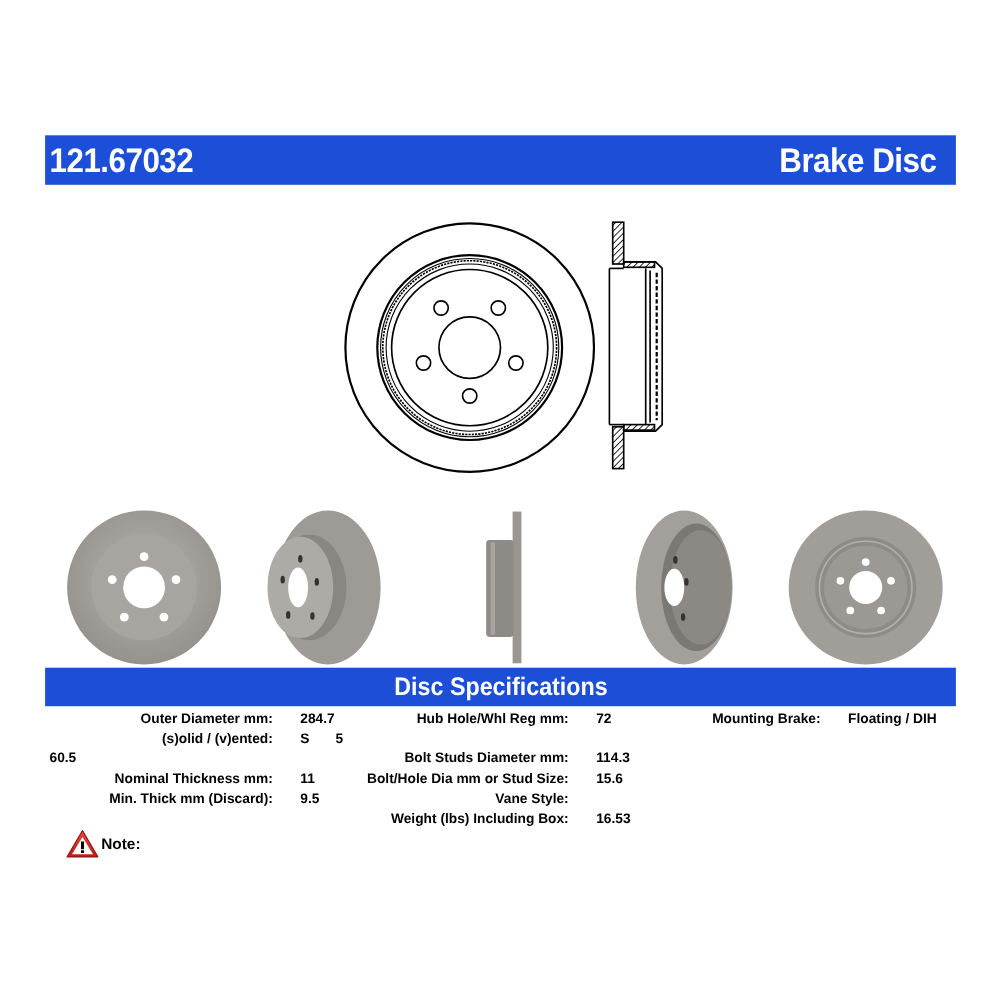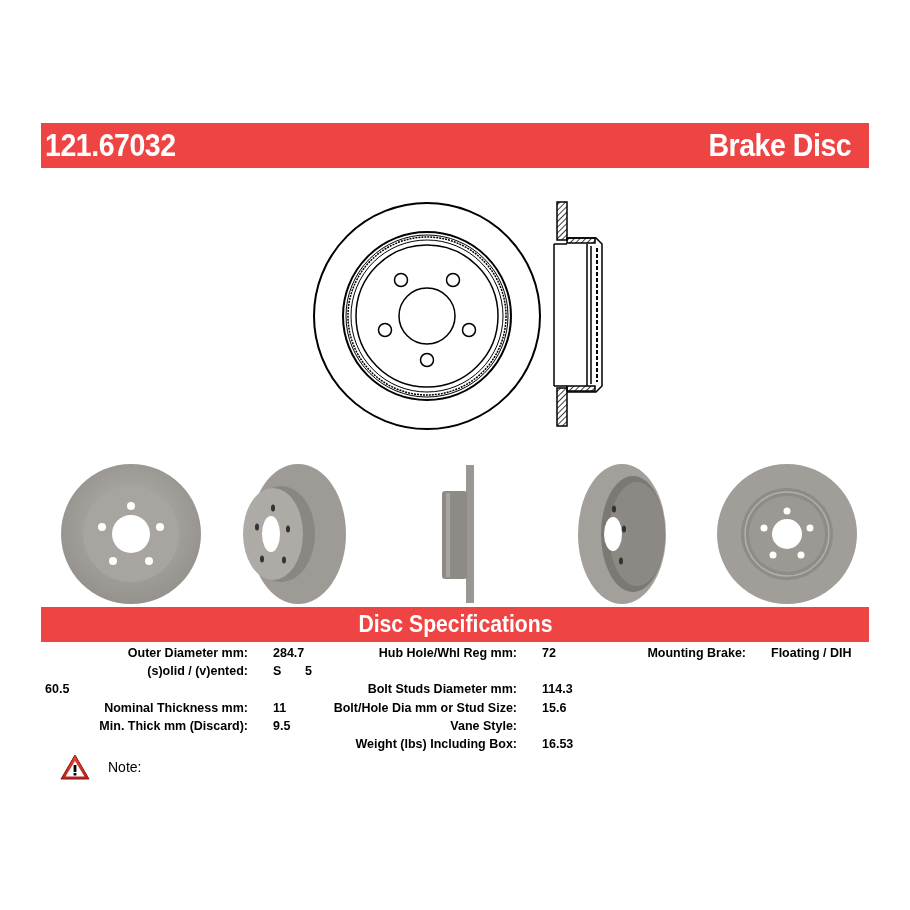--- a/index.html
+++ b/index.html
@@ -1,33 +1,33 @@
 <!DOCTYPE html>
 <html><head>
 <meta charset="utf-8">
 <style>
   html, body { margin:0; padding:0; background:#ffffff; }
   body { width:910px; height:910px; position:relative; overflow:hidden; font-family:"Liberation Sans", sans-serif; color:#000; }
-  .bar { position:absolute; left:41px; width:828px; background:#ef4444; color:#fff; font-weight:bold; }
+  .bar { position:absolute; left:41px; width:828px; background:#1d4ed8; color:#fff; font-weight:bold; }
   #header-bar { top:123px; height:45px; }
   #header-bar .part { position:absolute; left:4px; top:5px; font-size:31px; letter-spacing:-0.5px; transform:scaleX(0.92); transform-origin:left center; }
   #header-bar .type { position:absolute; right:18px; top:5px; font-size:31px; letter-spacing:-0.5px; transform:scaleX(0.92); transform-origin:right center; }
   #specs-bar { top:607px; height:35px; text-align:center;text-decoration:underline; }
   #specs-bar span { display:inline-block; font-size:23px; line-height:35px; transform:scaleX(0.92); }
   .drawing { position:absolute; }
   .photo { position:absolute; }
   .spec-col { position:absolute; top:644px; font-size:12.5px; font-weight:bold; }
   .spec-row { height:18.2px; line-height:18.2px; white-space:nowrap; display:flex;gap:20px; }
   .spec-row .lbl { text-align:right; display:inline-block; }
   .spec-row .val { display:inline-block; padding-left:5px; }
   #col1 { left:40px; } #col1 .lbl { width:208px; }
   #col2 { left:300px; } #col2 .lbl { width:217px; }
   #col3 { left:600px; } #col3 .lbl { width:146px; }
   #note { position:absolute; left:60px; top:754px; display:flex; align-items:center; }
-  #note .lbl { font-size:14px; font-weight:normal; margin-left:18px;text-align:center; }
+  #note .lbl { font-size:14px; font-weight:bold; margin-left:2px;text-align:center; }
 </style>
 </head>
 <body>
 
 <div class="bar" id="header-bar">
   <span class="part">121.67032</span>
   <span class="type">Brake Disc</span>
 </div>
 
 <svg class="drawing" style="left:310px;top:200px;" width="240" height="240" viewBox="0 0 240 240">

